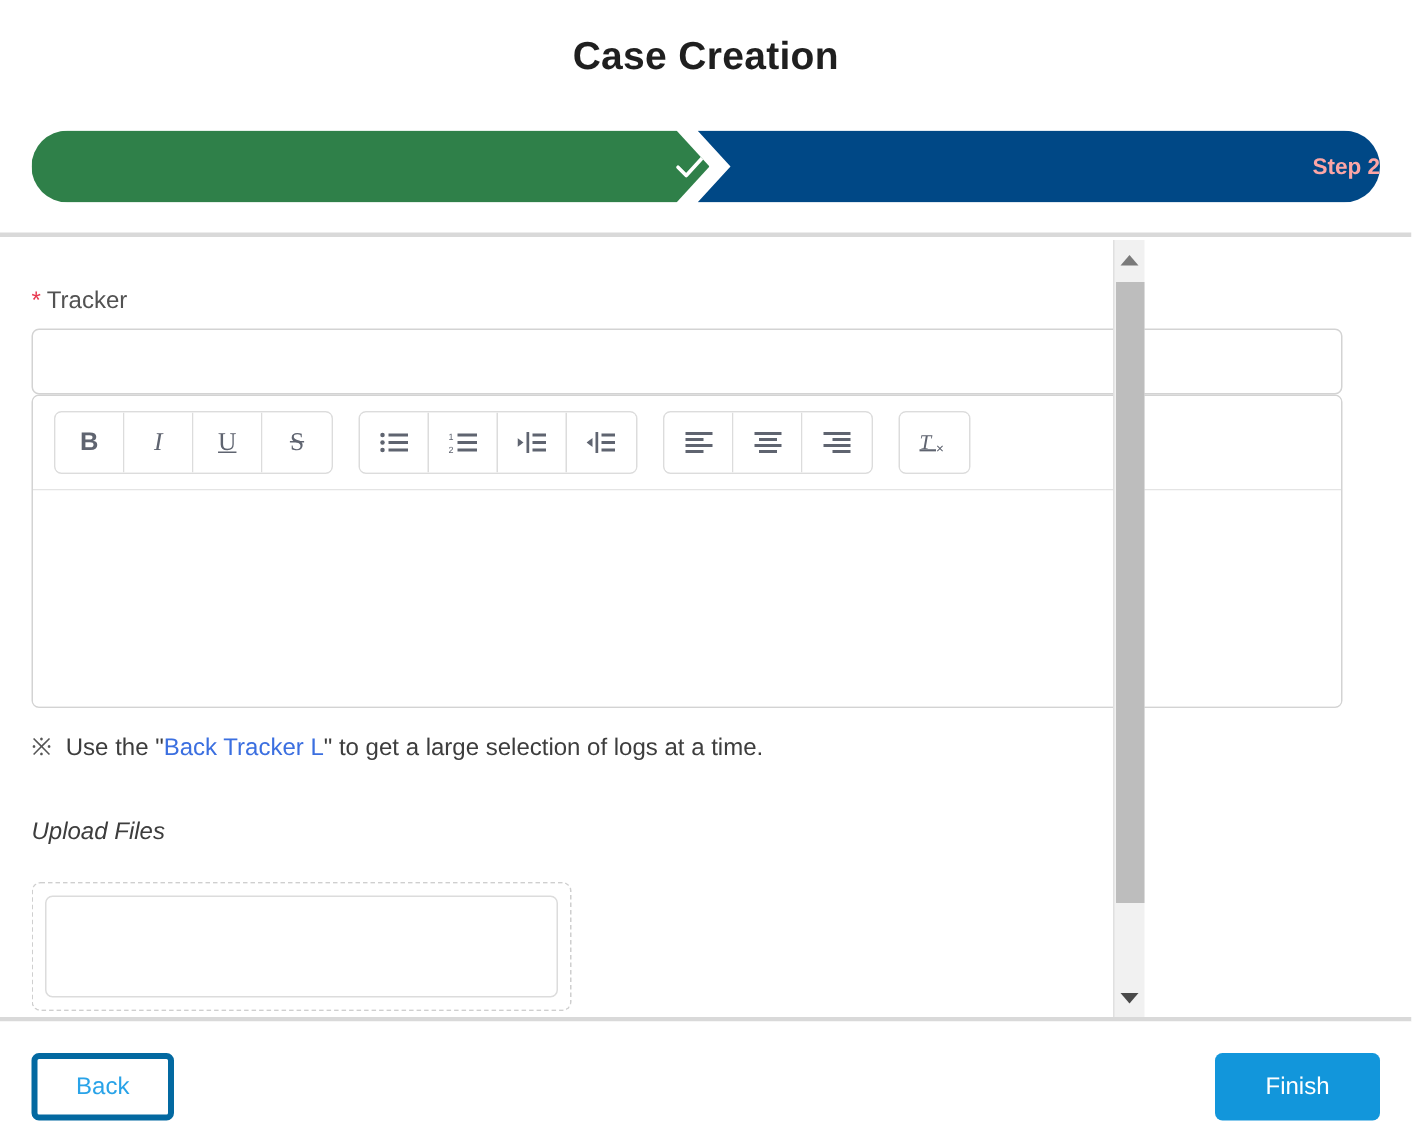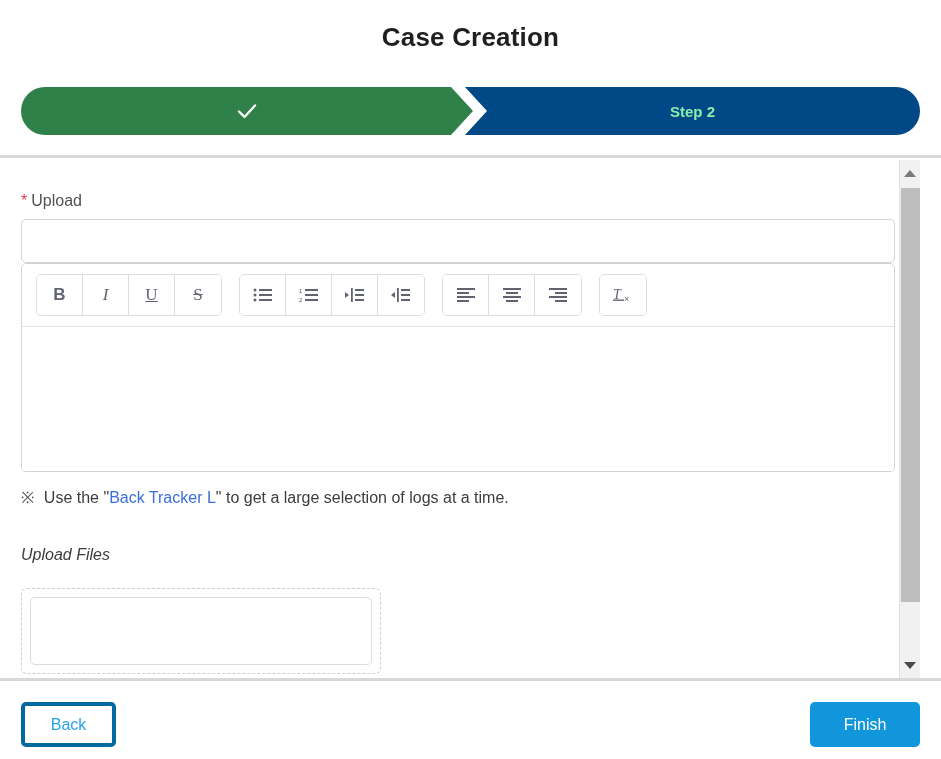--- a/index.html
+++ b/index.html
@@ -7,21 +7,21 @@
   html, body {
     margin: 0; padding: 0;
     width: 941px; height: 759px;
     background: #ffffff;
     font-family: "Liberation Sans", sans-serif;
     overflow: hidden;
   }
 
   #app {
     position: relative;
-    width: 920px; height: 759px;
+    width: 763px; height: 759px;
     background: #ffffff;
   }
 
   
   .page-title {
     position: absolute;
     top: 22px; left: 0; width: 941px;
     text-align: center;
     font-size: 26px;
     font-weight: bold;
@@ -34,22 +34,22 @@
     position: absolute;
     top: 87px; left: 21px;
     width: 899px; height: 48px;
     display: flex;
   }
   .step {
     position: relative;
     height: 48px;
     display: flex;
     align-items: center;
-    justify-content: center;
-    color: #86efac;
+    justify-content: flex-end;
+    color: #fca5a5;
     font-size: 15px;
     font-weight: bold;
   }
   .step-done {
     width: 452px;
     background: #2f8049;
     border-radius: 24px 0 0 24px;
     clip-path: polygon(0 0, calc(100% - 22px) 0, 100% 50%, calc(100% - 22px) 100%, 0 100%);
   }
   .step-current {
@@ -288,21 +288,21 @@
       <span>Step 2</span>
     </div>
   </div>
 
   <div class="header-divider"></div>
 
   <div class="scroll-area">
     <div class="scroll-content">
 
       <div class="field-label">
-        <span class="req-star">*</span><span>Upload</span>
+        <span class="req-star">*</span><span>Tracker</span>
       </div>
       <input class="text-input" type="text" placeholder="" style="">
 
 
       <div class="editor">
         <div class="editor-toolbar">
 
           <div class="tool-group">
             <button class="tool-btn">
               <span class="tool-label b">B</span>

